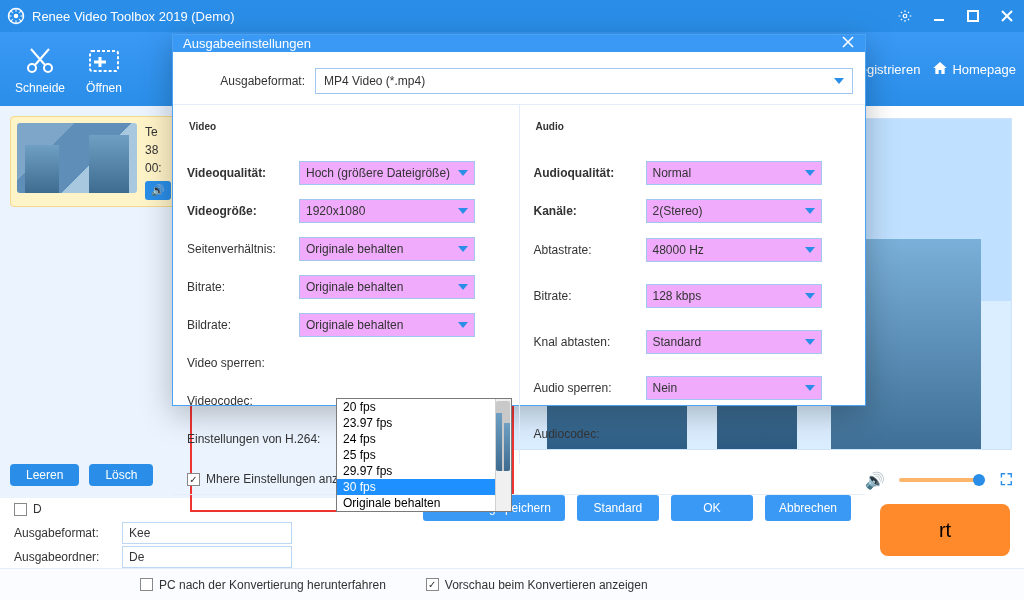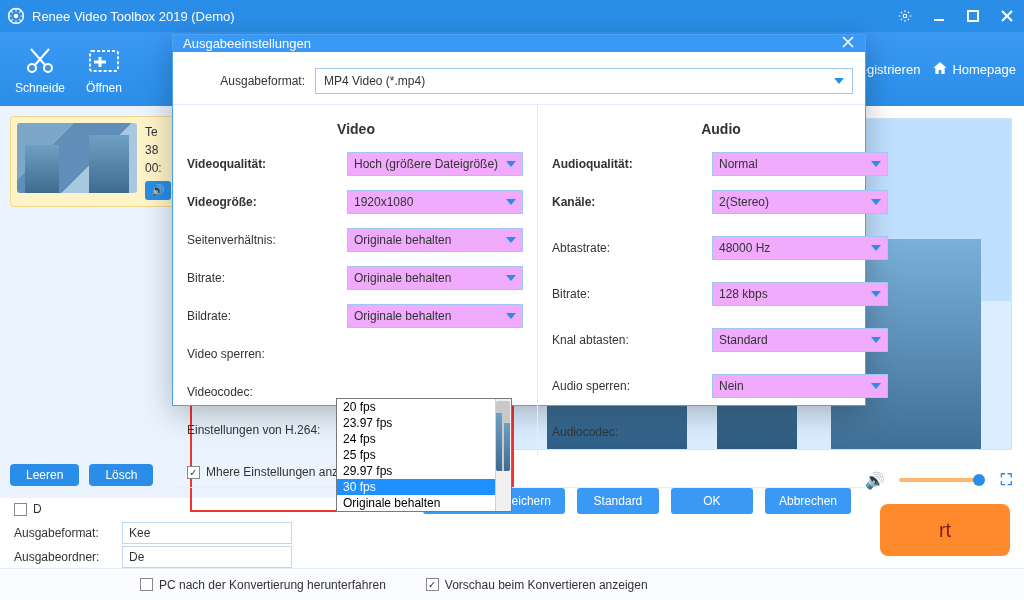--- a/index.html
+++ b/index.html
@@ -47,41 +47,41 @@
 .vol { color:#2a8ee8; cursor:pointer; }
 .slider { flex:0 0 80px; height:4px; background:#ffb56b; border-radius:2px; position:relative; margin-left:4px; }
 .slider .knob { position:absolute; right:-6px; top:-4px; width:12px; height:12px; border-radius:50%; background:#2a8ee8; }
 .expand { color:#2a8ee8; font-weight:bold; cursor:pointer; margin-left:12px;}
 
 
 .outarea { height: 70px; background:#fff; padding:4px 14px; font-size:12px; color:#333; position:relative; }
 .chkline { display:flex; align-items:center; gap:20px; padding-bottom:4px; }
 .labrow { display:flex; align-items:center; gap:8px; margin:2px 0; }
 .selbox { border:1px solid #bcd8f5; background:#fff; height:22px; width:170px; padding:0 6px; display:flex; align-items:center; justify-content:space-between; font-size:12px; }
-.startbtn { position:absolute; right:14px; top:6px; width:130px; height:52px; background:#ff8a2b; color:#7f1d1d; font-size:20px; border-radius:8px; display:flex; align-items:center; justify-content:center; cursor:pointer; }
+.startbtn { position:absolute; right:14px; top:6px; width:130px; height:52px; background:#ff8a2b; color:#000000; font-size:20px; border-radius:8px; display:flex; align-items:center; justify-content:center; cursor:pointer; }
 
 
 .footer { height:32px; background:#fbfcff; border-top:1px solid #e4eefb; display:flex; align-items:center; gap:40px; padding:0 140px; font-size:12px; color:#333; }
 .chk { display:flex; align-items:center; gap:6px; }
 .chk .box { width:13px; height:13px; border:1px solid #888; background:#fff; display:flex; align-items:center; justify-content:center; font-size:10px; color:#333; }
 
 
 .dialog { position:absolute; left:172px; top:34px; width:694px; height:372px; background:#fff; border:1px solid #4ba2f1; box-shadow:0 8px 30px rgba(0,0,0,.25); z-index:50; font-size:12px; color:#333; display:flex; flex-direction:column; }
 .dlg-titlebar { height:30px; background:#3a99f5; color:#fff; display:flex; align-items:center; padding:0 10px; font-size:13px; }
 .dlg-titlebar .x { margin-left:auto; cursor:pointer; }
 .dlg-top { padding:16px 12px 10px 12px; display:flex; align-items:center; gap:10px; }
 .dlg-top label { width:120px; text-align:right; }
 .bigsel { border:1px solid #9fc7f0; height:26px; flex:1; display:flex; align-items:center; justify-content:space-between; padding:0 8px; background:#fff; cursor:pointer; }
 .tri { width:0; height:0; border-left:5px solid transparent; border-right:5px solid transparent; border-top:6px solid #2a8ee8; }
 
 .dlg-cols { flex:1; display:flex; border-top:1px solid #e3ecf8; }
 .col { flex:1; padding:12px 14px 0 14px; }
 .col.left { border-right:1px solid #e3ecf8; }
-.colhdr { font-weight:bold; font-size:14px; margin:4px 0 14px 2px;text-align:center; }
-.frow { display:flex; align-items:center; margin-bottom:12px; min-height:26px;gap:48px; }
+.colhdr { font-weight:bold; font-size:10px; margin:4px 0 28px 2px; }
+.frow { display:flex; align-items:center; margin-bottom:12px; min-height:26px; }
 .frow .flab { width:112px; }
 .frow .flab.bold { font-weight:bold; }
 .fsel { border:1px solid #9fc7f0; height:24px; width:176px; display:flex; align-items:center; justify-content:space-between; padding:0 6px; background:#f0abfc; cursor:pointer; }
 
 
 .hlred { position:absolute; border:2px solid #e33; pointer-events:none; }
 .hlred.a { left:190px; top:374px; width:324px; height:138px; }
 .hlred.b { left:190px; top:356px; width:132px; height:26px; }
 
 
@@ -303,21 +303,21 @@
     </div>
     <div class="col">
       <div class="colhdr">Audio</div>
       <div class="frow">
           <span class="flab bold">Audioqualität:</span>
         <div class="fsel">
             <span>Normal</span>
             <span class="tri"></span>
           </div>
         </div>
-      <div class="frow" style="margin-bottom:20px">
+      <div class="frow" style="margin-bottom:13px">
           <span class="flab bold">Kanäle:</span>
         <div class="fsel">
             <span>2(Stereo)</span>
             <span class="tri"></span>
           </div>
         </div>
       <div class="frow" style="margin-bottom:20px">
           <span class="flab">Abtastrate:</span>
         <div class="fsel">
             <span>48000 Hz</span>

